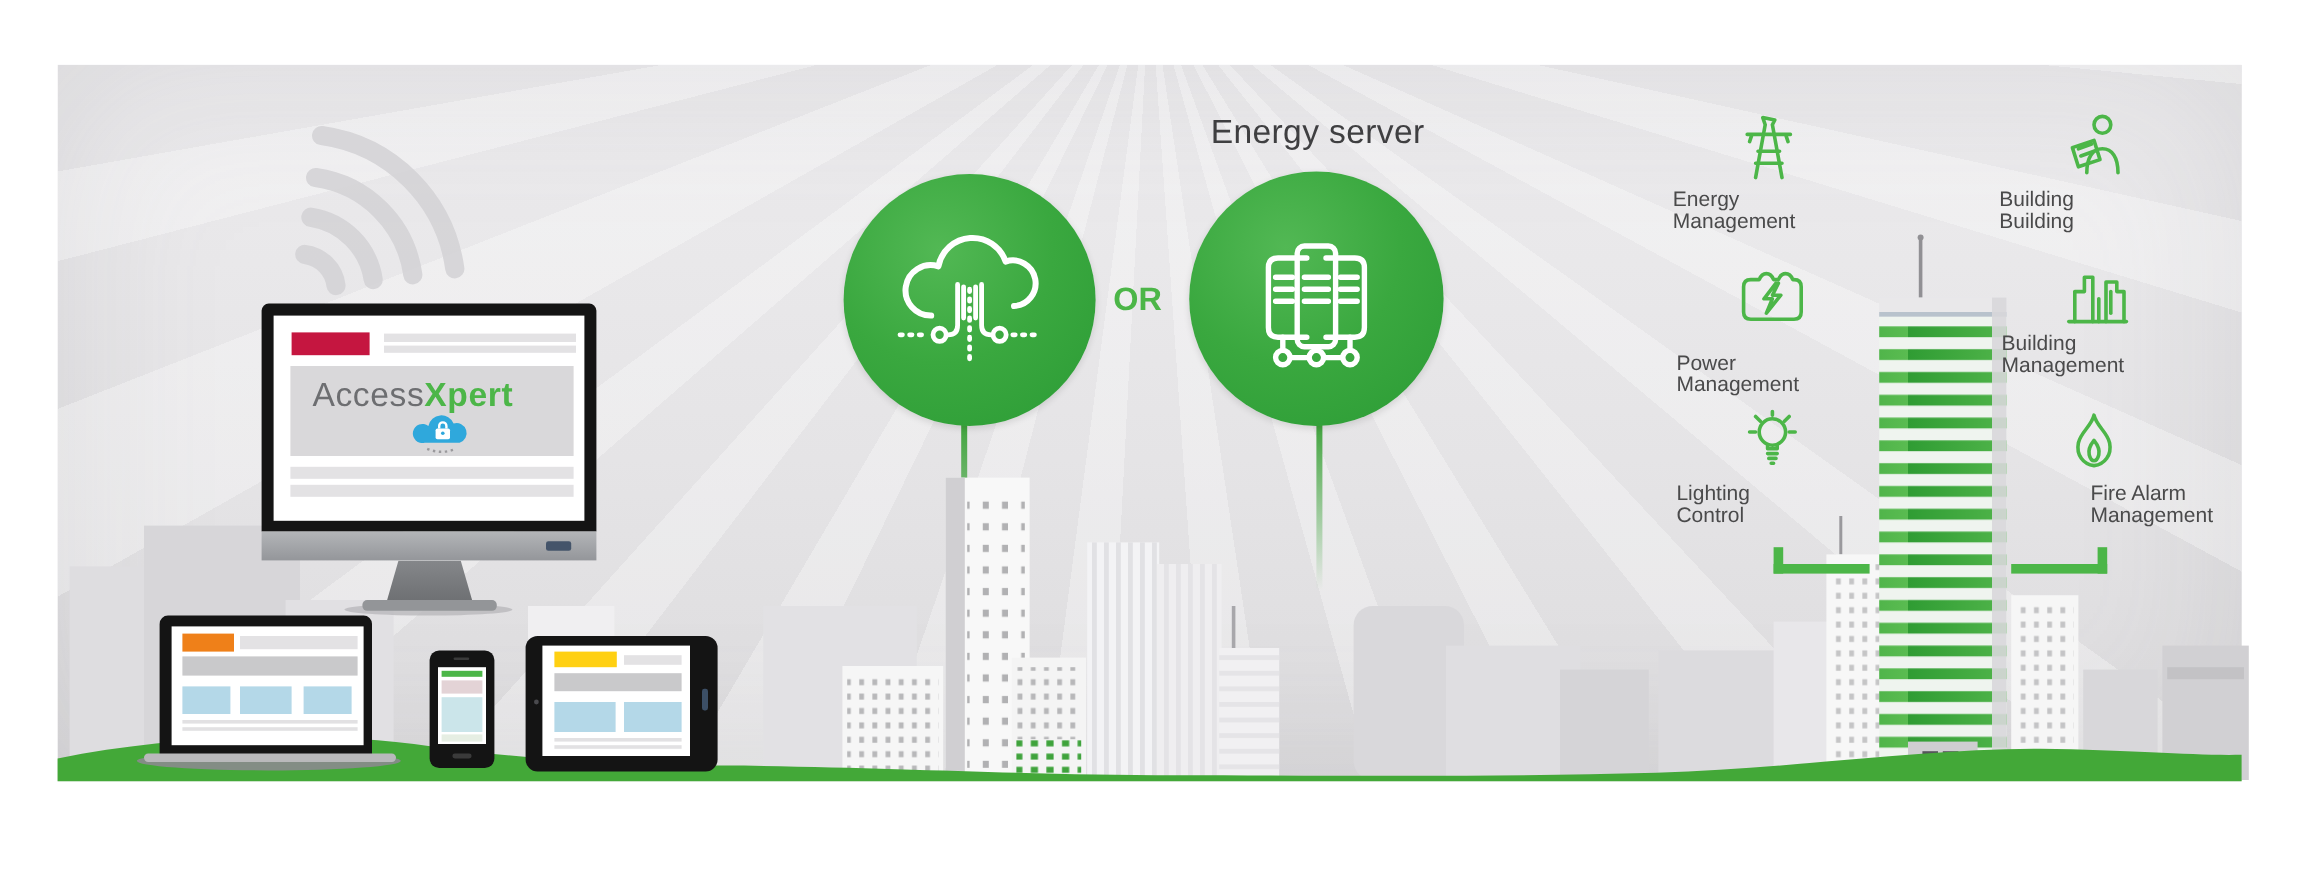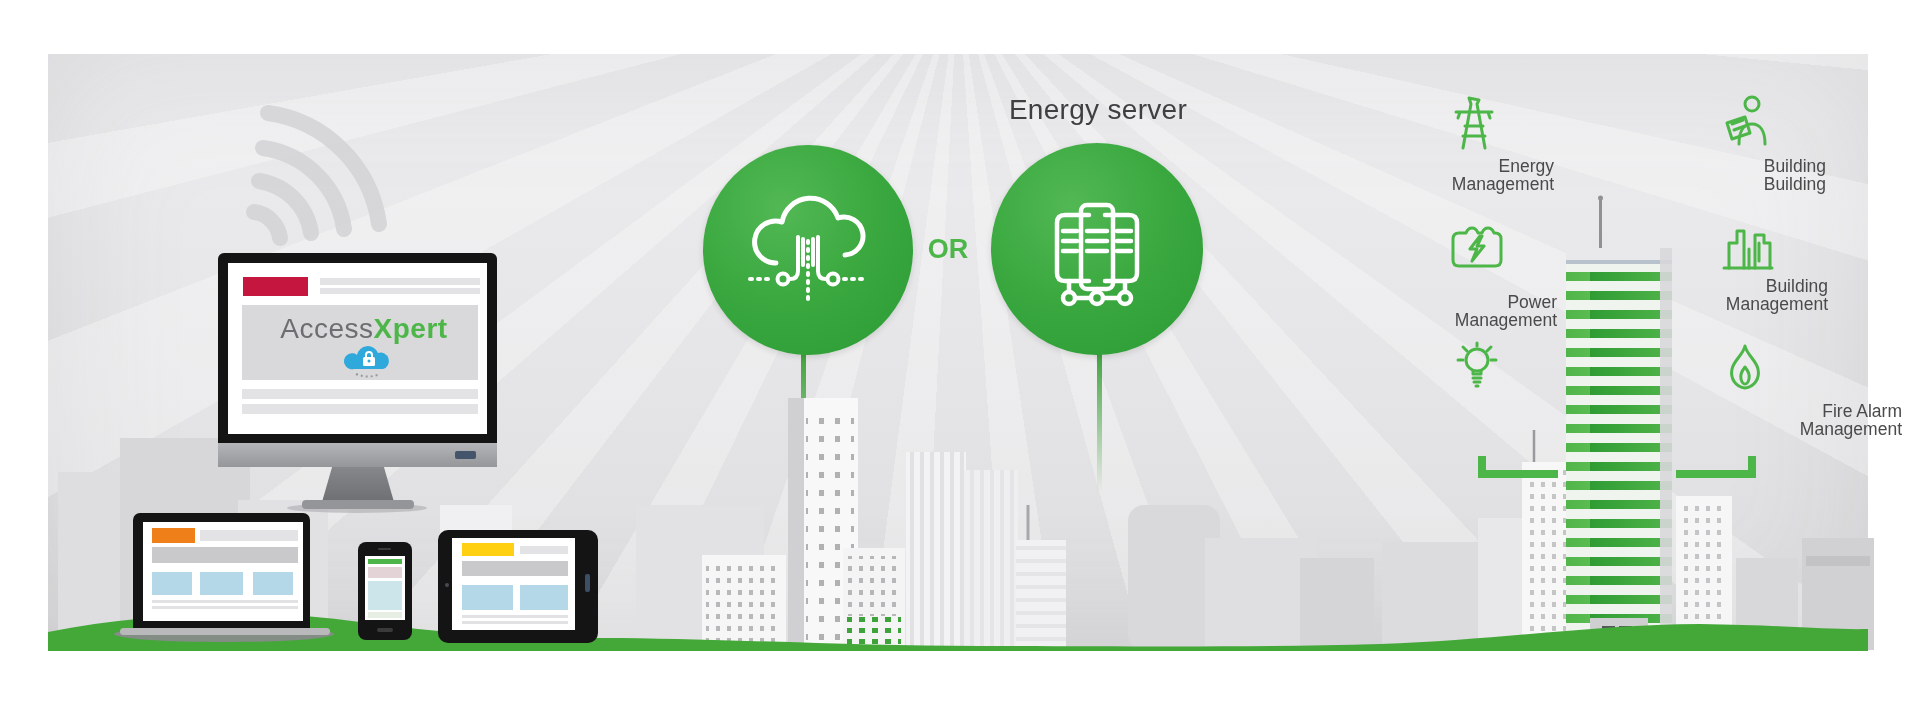--- a/index.html
+++ b/index.html
@@ -13,21 +13,21 @@
   #rays{left:48px;top:54px;width:1820px;height:597px;opacity:.55;
         background:repeating-conic-gradient(from 244deg at 50% -12%,rgba(255,255,255,.55) 0deg 4.5deg,rgba(255,255,255,0) 4.5deg 11.5deg);}
   #sceneSvg{left:0;top:0;width:1920px;height:725px;}
   
   .server-circle{border-radius:50%;
      background:radial-gradient(circle at 38% 30%,#52b854 0%,#3aa83f 48%,#2b9b35 100%);
      box-shadow:0 2px 6px rgba(0,0,0,.12);}
   .server-heading{font-size:28px;color:#3f3f41;text-align:center;letter-spacing:.3px;}
   .or-label{font-size:27px;font-weight:bold;color:#4CB648;text-align:center;}
   
-  .feat-label{font-size:17.5px;line-height:18px;color:#4a4a4b;text-align:right;}
+  .feat-label{font-size:17.5px;line-height:18px;color:#4a4a4b;text-align:left;}
   .bracket{background:#4CB648;}
   
   .bezel{background:#141414;}
   .screen{background:#ffffff;}
   .bar{background:#e3e2e4;}
   .band{background:#c9c9cb;}
   .blue{background:#b4d8e8;}
   .thin{background:#e2e1e3;}
   .brand{font-size:28px;letter-spacing:.5px;white-space:nowrap;text-align:center;}
   .brand .a{color:#6d6e71;}
@@ -142,21 +142,21 @@
     <ellipse cx="357" cy="508" rx="70" ry="5" fill="#b9b8bb" opacity="0.8"></ellipse>
   </svg>
 
   <div class="abs">
     <div class="abs bezel" style="left:218px;top:253px;width:279px;height:190px;border-radius:6px 6px 0 0;"></div>
     <div class="abs screen" style="left:228px;top:263px;width:259px;height:171px;">
       <div class="abs" style="left:15px;top:14px;width:65px;height:19px;background:#C51640;"></div>
       <div class="abs bar" style="left:92px;top:15px;width:160px;height:7px;"></div>
       <div class="abs bar" style="left:92px;top:25px;width:160px;height:6px;"></div>
       <div class="abs" style="left:14px;top:42px;width:236px;height:75px;background:#d9d8da;">
-        <div class="brand abs" style="left:0;top:8px;width:204px;padding-left:20px;"><span class="a">Access</span><span class="x">Xpert</span></div>
+        <div class="brand abs" style="left:0;top:8px;width:204px;"><span class="a">Access</span><span class="x">Xpert</span></div>
         <svg class="abs" style="left:98px;top:38px;" width="56" height="36" viewBox="0 0 56 36">
           <path d="M14 26 A8 8 0 1 1 17 12 A11 11 0 0 1 38 10 A8 8 0 1 1 43 26 Z" fill="#2FA8DC"></path>
           <rect x="23" y="14" width="12" height="9" rx="1.5" fill="#ffffff"></rect>
           <path d="M26 14 v-2 a3 3 0 0 1 6 0 v2" stroke="#ffffff" stroke-width="2" fill="none"></path>
           <circle cx="29" cy="18" r="1.5" fill="#2FA8DC"></circle>
           <path d="M16 31 Q28 36 40 31" stroke="#9a999c" stroke-width="2" stroke-dasharray="2 3" fill="none"></path>
         </svg>
       </div>
       <div class="abs bar" style="left:14px;top:126px;width:236px;height:10px;"></div>
       <div class="abs bar" style="left:14px;top:141px;width:236px;height:10px;"></div>
@@ -284,20 +284,24 @@
   <div class="abs feat-label" style="left:1668px;top:277px;width:160px;">
     <span>Building</span><br>
     <span>Management</span>
   </div>
 
   <svg class="abs" style="left:1454px;top:341px;" width="46" height="54" viewBox="0 0 46 54" stroke="#4CB648" stroke-width="3" fill="none" stroke-linecap="round" stroke-linejoin="round">
     <circle cx="23" cy="19" r="11"></circle>
     <path d="M19 30 v3 h8 v-3 M19 37 h8 M20 41 h6 M22 45 h2"></path>
     <path d="M23 2 v3 M9 6 l4 4 M37 6 l-4 4 M4 19 h5 M37 19 h5"></path>
   </svg>
+  <div class="abs feat-label" style="left:1397px;top:402px;width:160px;">
+    <span>Lighting</span><br>
+    <span>Control</span>
+  </div>
 
   <svg class="abs" style="left:1723px;top:343px;" width="44" height="54" viewBox="0 0 44 54" stroke="#4CB648" stroke-width="3" fill="none" stroke-linecap="round" stroke-linejoin="round">
     <path d="M22 3 C24 12 33 17 35 26 C37 36 31 44 22 45 C13 44 7 36 9 26 C11 17 20 12 22 3 Z"></path>
     <path d="M22 24 C26 29 27 32 26 36 C25 40 23 41 22 41 C21 41 19 40 18 36 C17 32 18 29 22 24 Z"></path>
   </svg>
   <div class="abs feat-label" style="left:1742px;top:402px;width:160px;">
     <span>Fire Alarm</span><br>
     <span>Management</span>
   </div>
 

